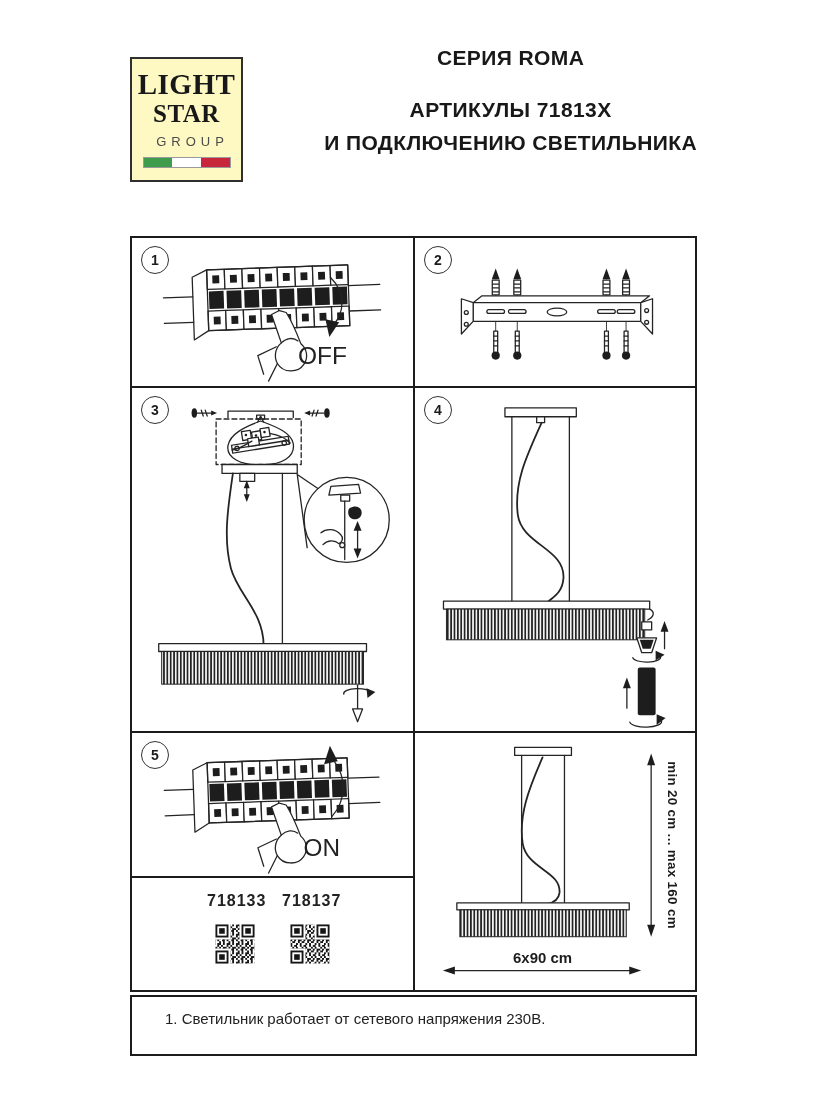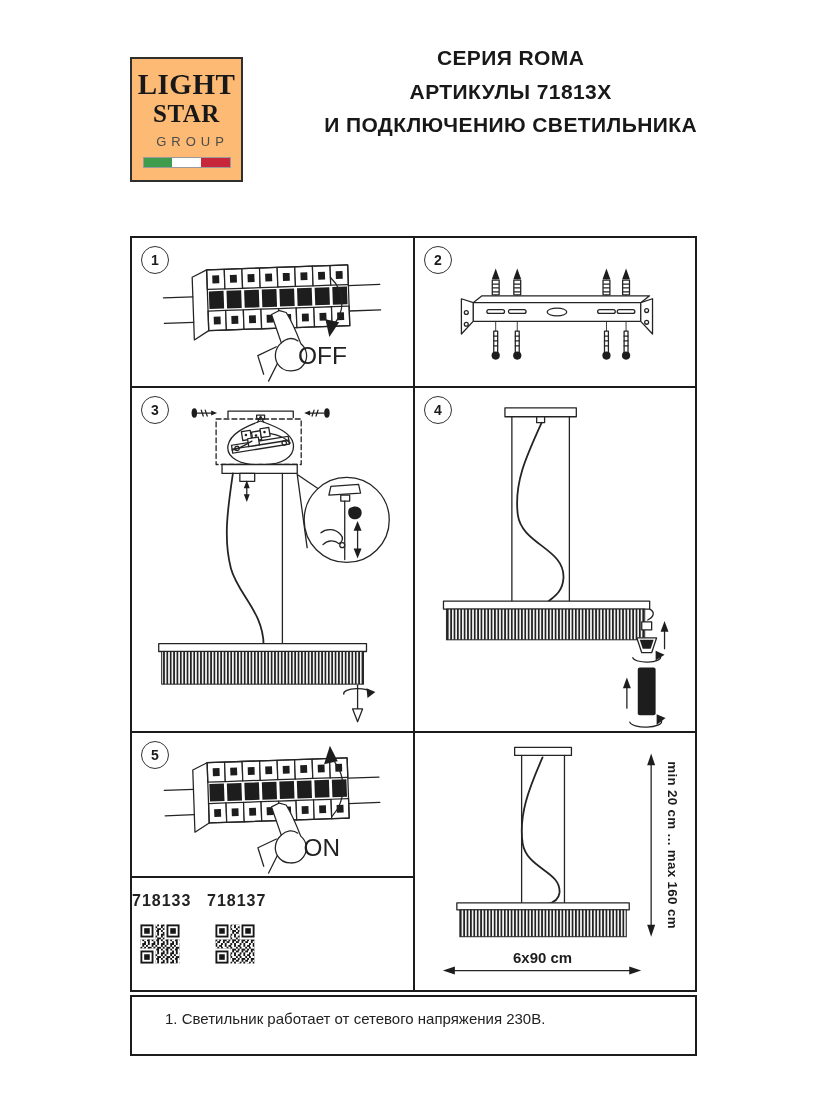--- a/index.html
+++ b/index.html
@@ -1,27 +1,27 @@
 <!DOCTYPE html>
 <html><head>
 <meta charset="utf-8">
 <style>
   html,body{margin:0;padding:0;background:#fff}
   body{width:826px;height:1100px;position:relative;font-family:"Liberation Sans",sans-serif;color:#1c1c1c;overflow:hidden}
 
   
-  #logo{position:absolute;left:130px;top:57px;width:113px;height:125px;border:2px solid #2f2f2f;box-sizing:border-box;text-align:center;padding-top:11px;background:#fdba74}
+  #logo{position:absolute;left:130px;top:57px;width:113px;height:125px;border:2px solid #2f2f2f;box-sizing:border-box;text-align:center;padding-top:11px;background:#fef9c3}
   .logo-l1{font-family:"Liberation Serif",serif;font-weight:700;font-size:29px;line-height:28px;letter-spacing:.5px;color:#181818}
   .logo-l2{font-family:"Liberation Serif",serif;font-weight:700;font-size:25px;line-height:31px;letter-spacing:.5px;color:#181818}
   .logo-l3{font-size:13px;letter-spacing:5px;color:#4b4b4b;margin-top:5px;padding-left:12px}
   .flag{width:86px;height:9px;margin:8px auto 0;border:1px solid #9a9a9a;display:flex;box-sizing:content-box}
   .flag>div{flex:1;height:100%}
   #titleblock{position:absolute;right:129px;top:44px;text-align:center}
   .t-line{font-size:21px;font-weight:700;line-height:27px;letter-spacing:.4px;color:#181818}
-  .mt9{margin-top:7px}.mt27{margin-top:27px}.mt1{margin-top:6px}
+  .mt9{margin-top:25px}.mt27{margin-top:27px}.mt1{margin-top:6px}
 
   
   #grid{position:absolute;left:130px;top:236px;width:567px;height:756px}
   .panel{position:absolute;box-sizing:border-box;border:2px solid #1c1c1c;background:#fff}
   #p1{left:0;top:0;width:285px;height:152px}
   #p2{left:283px;top:0;width:284px;height:152px}
   #p3{left:0;top:150px;width:285px;height:347px}
   #p4{left:283px;top:150px;width:284px;height:347px}
   #p5{left:0;top:495px;width:285px;height:147px}
   #pqr{left:0;top:640px;width:285px;height:116px}
@@ -33,21 +33,21 @@
   
   .ln{fill:none;stroke:#242424;stroke-width:1.3;stroke-linecap:round;stroke-linejoin:round}
   .cord{fill:none;stroke:#242424;stroke-width:1.8;stroke-linecap:round}
   .wh{fill:#fff;stroke:#242424;stroke-width:1.3;stroke-linejoin:round}
   .bk{fill:#1d1d1d;stroke:none}
   .steplabel{font-family:"Liberation Sans",sans-serif;font-size:25px;font-weight:500;fill:#222}
   .dimtxt{font-family:"Liberation Sans",sans-serif;font-size:13.5px;font-weight:700;fill:#1c1c1c;letter-spacing:.3px}
   .dimtxt2{font-family:"Liberation Sans",sans-serif;font-size:15px;font-weight:700;fill:#1c1c1c}
 
   
-  .qr-wrap{position:absolute;left:0;top:0;right:0;bottom:0;display:flex;gap:19px;padding-top:14px}
+  .qr-wrap{position:absolute;left:0;top:0;right:0;bottom:0;display:flex;justify-content:center;gap:19px;padding-top:14px}
   .qr-col{text-align:center;width:56px}
   .qr-label{font-size:16px;font-weight:700;letter-spacing:1px;margin-bottom:7px;color:#222}
   svg.qr{width:54px;height:54px;display:block;margin:0 auto}
 
   
   #notes{position:absolute;left:130px;top:995px;width:567px;height:61px;border:2px solid #1c1c1c;box-sizing:border-box;padding:10px 10px 0 33px;font-size:15px;line-height:23px;color:#222;background:#fff}
 </style>
 </head>
 <body>
 

